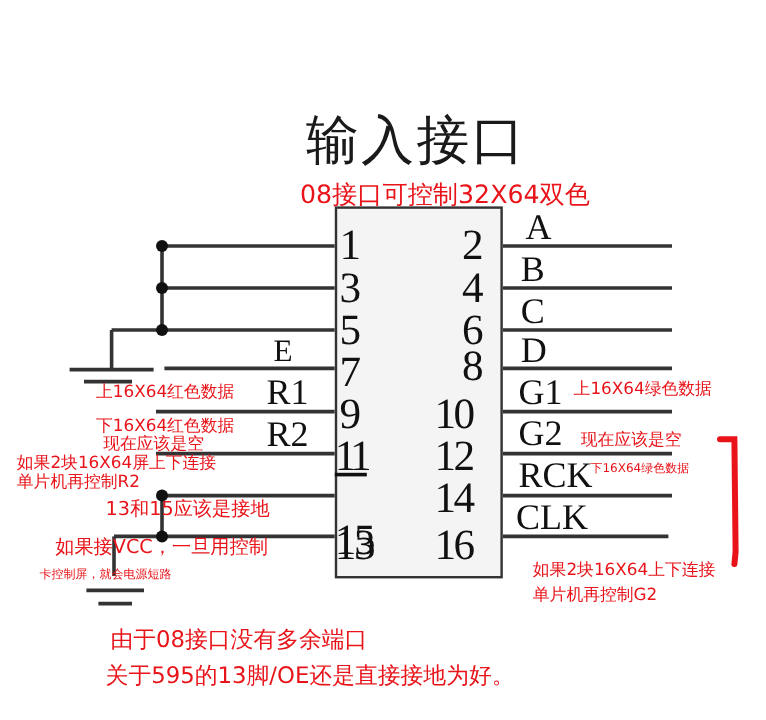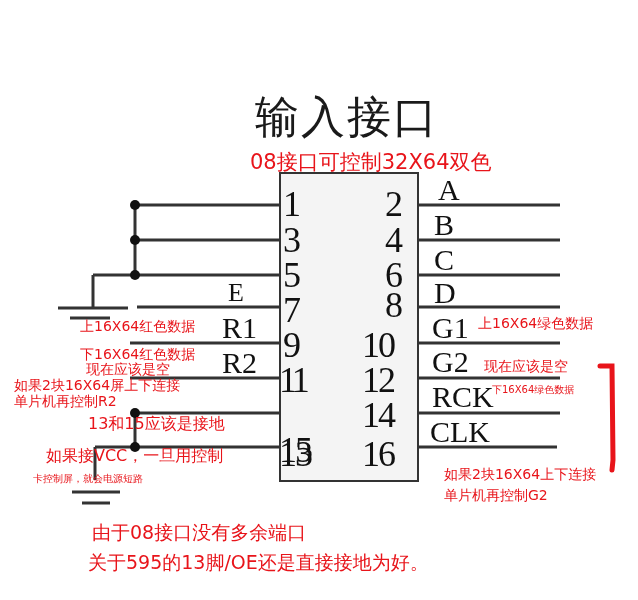--- a/index.html
+++ b/index.html
@@ -64,21 +64,21 @@
 <div class="abs title">输入接口</div>
 <div class="abs red" style="left:250px;top:148px;font-size:21px;">08接口可控制32X64双色</div>
 
 <div class="abs chip"></div>
 
 <div class="abs pinnum" style="left:283px;top:186px;">1</div>
 <div class="abs pinnum" style="left:283px;top:222px;">3</div>
 <div class="abs pinnum" style="left:283px;top:257px;">5</div>
 <div class="abs pinnum" style="left:283px;top:292px;">7</div>
 <div class="abs pinnum" style="left:283px;top:327px;">9</div>
-<div class="abs pinnum" style="left:279px;top:362px;letter-spacing:-4px;">11</div>
+<div class="abs pinnum" style="left:279px;top:362px;letter-spacing:-4px;text-decoration:underline;">11</div>
 <div class="abs pinnum" style="left:279px;top:397px;letter-spacing:-2px;margin-top:39px;">13</div>
 <div class="abs pinnum" style="left:279px;top:432px;letter-spacing:-2px;">15</div>
 
 <div class="abs pinnum" style="left:385px;top:186px;">2</div>
 <div class="abs pinnum" style="left:385px;top:222px;">4</div>
 <div class="abs pinnum" style="left:385px;top:257px;">6</div>
 <div class="abs pinnum" style="left:385px;top:287px;">8</div>
 <div class="abs pinnum" style="left:362px;top:327px;letter-spacing:-2px;">10</div>
 <div class="abs pinnum" style="left:362px;top:362px;letter-spacing:-2px;text-align:right;">12</div>
 <div class="abs pinnum" style="left:362px;top:397px;letter-spacing:-2px;">14</div>

